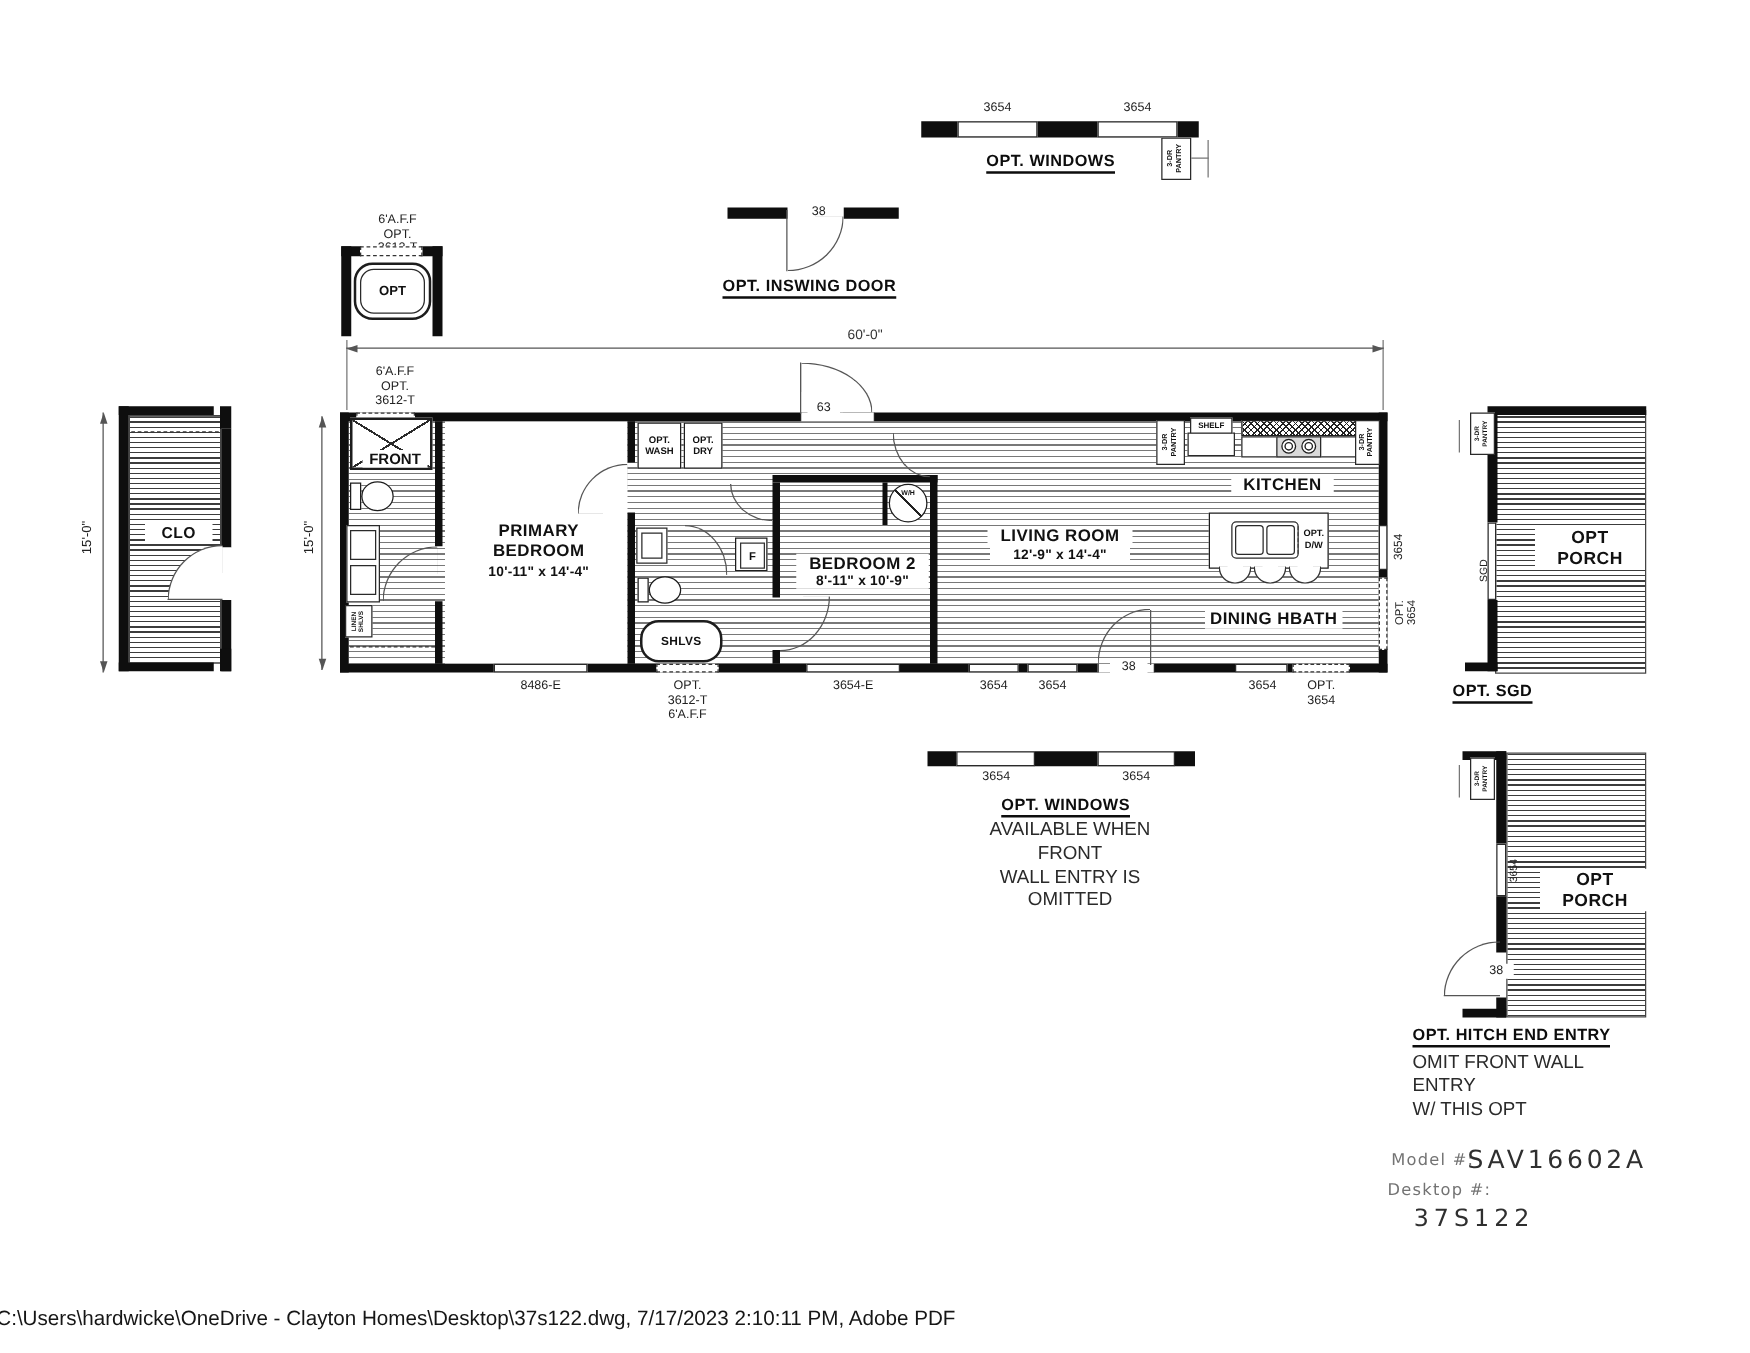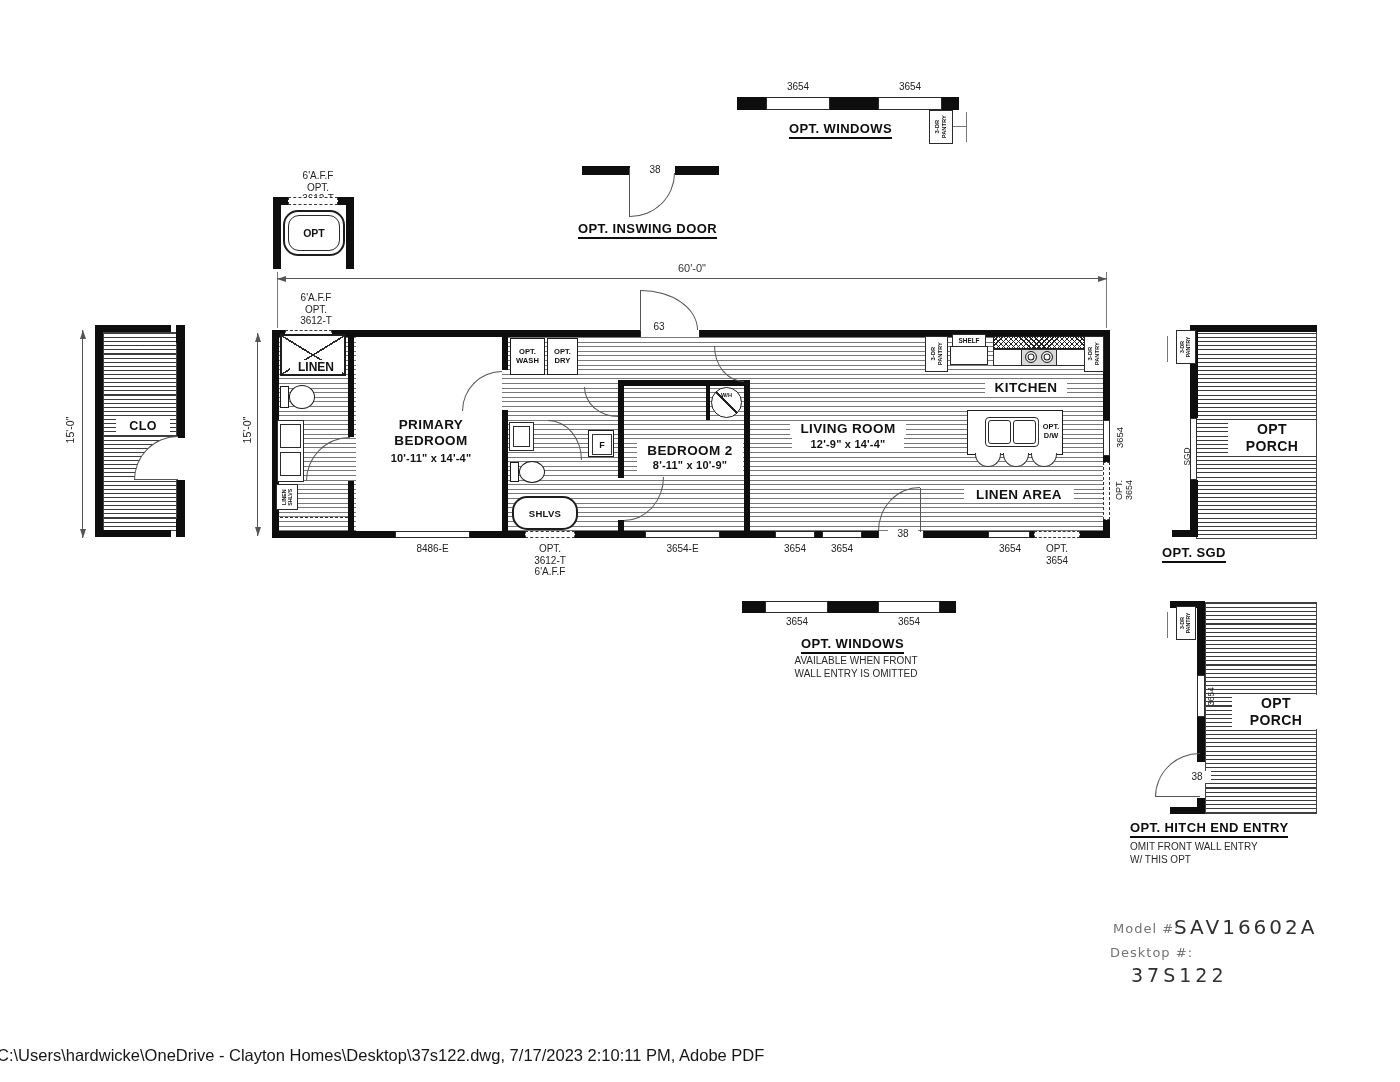--- a/index.html
+++ b/index.html
@@ -12,21 +12,21 @@
   .white{position:absolute;background:#fff;}
   .box{position:absolute;background:#fff;border:1.5px solid #1d1d1d;box-sizing:border-box;}
   .boxthin{position:absolute;background:#fff;border:1px solid #2a2a2a;box-sizing:border-box;}
   .boxdash{position:absolute;background:#fff;border:1.4px dashed #333;box-sizing:border-box;}
   .lbl{position:absolute;font-weight:bold;color:#111;text-align:center;}
   .room{font-size:13.5px;letter-spacing:.4px;line-height:1.22;white-space:pre-line;}
   .size{font-size:11px;letter-spacing:.2px;white-space:nowrap;}
   .win{position:absolute;font-size:10px;font-weight:normal;color:#222;text-align:center;white-space:pre-line;line-height:1.15;}
   .caption{position:absolute;font-weight:bold;font-size:13px;letter-spacing:.4px;color:#0d0d0d;
            border-bottom:2px solid #0d0d0d;padding-bottom:1px;white-space:nowrap;}
-  .note{position:absolute;font-size:10px;color:#2a2a2a;white-space:pre-line;line-height:1.25;}
+  .note{position:absolute;font-size:15px;color:#2a2a2a;white-space:pre-line;line-height:1.25;}
   .rot{position:absolute;transform:rotate(-90deg);display:flex;align-items:center;justify-content:center;
        text-align:center;white-space:pre-line;color:#222;}
   .xh{position:absolute;border:1px solid #1d1d1d;box-sizing:border-box;
       background:repeating-linear-gradient(45deg,#222 0 1px,rgba(0,0,0,0) 1px 3.6px),
                  repeating-linear-gradient(-45deg,#222 0 1px,rgba(0,0,0,0) 1px 3.6px),#fff;}
   .xcross{position:absolute;background:
       linear-gradient(to top right,rgba(0,0,0,0) calc(50% - .8px),#2b2b2b calc(50% - .8px) calc(50% + .8px),rgba(0,0,0,0) calc(50% + .8px)),
       linear-gradient(to bottom right,rgba(0,0,0,0) calc(50% - .8px),#2b2b2b calc(50% - .8px) calc(50% + .8px),rgba(0,0,0,0) calc(50% + .8px)),#fff;
       border:2px solid #1d1d1d;box-sizing:border-box;}
   .arc{position:absolute;box-sizing:border-box;}
@@ -122,21 +122,21 @@
   <div class="w" style="left:272px;top:531px;width:838px;height:7px;"></div>
   <div class="w" style="left:272px;top:330px;width:7px;height:208px;"></div>
   <div class="w" style="left:1103px;top:330px;width:7px;height:208px;"></div>
 
   <div class="boxdash" style="left:285px;top:330px;width:47px;height:7px;"></div>
   <div class="win" style="left:288px;top:292px;width:56px;">6'A.F.F
 OPT.
 3612-T</div>
 
   <div class="xcross" style="left:280px;top:334px;width:66px;height:42px;"></div>
-  <div class="lbl chip" style="left:290px;top:360px;width:46px;font-size:12px;">LINEN</div>
+  <div class="lbl chip" style="left:290px;top:360px;width:46px;font-size:12px;">FRONT</div>
   <div class="tank" style="left:280px;top:386px;width:9px;height:22px;"></div>
   <div class="bowl" style="left:289px;top:385px;width:26px;height:24px;"></div>
   <div class="boxthin" style="left:277px;top:420px;width:27px;height:62px;"></div>
   <div class="boxthin" style="left:280px;top:424px;width:21px;height:24px;"></div>
   <div class="boxthin" style="left:280px;top:452px;width:21px;height:24px;"></div>
   <div class="boxthin" style="left:276px;top:484px;width:22px;height:26px;display:flex;align-items:center;justify-content:center;">
     <div style="transform:rotate(-90deg);font-size:5.2px;font-weight:bold;line-height:1.2;white-space:pre-line;text-align:center;width:24px;">LINEN
 SHLVS</div>
   </div>
   <div class="dash" style="left:280px;top:517px;width:68px;"></div>
@@ -175,21 +175,21 @@
   <div class="w" style="left:744px;top:380px;width:6px;height:151px;"></div>
   <div class="w" style="left:706px;top:386px;width:4px;height:34px;"></div>
   <div class="circ" style="left:711px;top:387px;width:31px;height:31px;background:linear-gradient(45deg,rgba(0,0,0,0) calc(50% - 1px),#222 calc(50% - 1px) calc(50% + 1px),rgba(0,0,0,0) calc(50% + 1px)),#fff;"></div>
   <div class="fx" style="left:712px;top:389px;width:29px;height:11px;font-size:5.6px;">W/H</div>
   <div class="arc bl" style="left:714px;top:346px;width:30px;height:36px;"></div>
   <div class="lbl room chip" style="left:637px;top:443px;width:100px;">BEDROOM 2</div>
   <div class="lbl size chip" style="left:637px;top:459px;width:100px;">8'-11" x  10'-9"</div>
 
   <div class="lbl room chip" style="left:790px;top:421px;width:110px;">LIVING ROOM</div>
   <div class="lbl size chip" style="left:792px;top:438px;width:106px;">12'-9" x  14'-4"</div>
-  <div class="lbl room chip" style="left:964px;top:487px;width:104px;">LINEN AREA</div>
+  <div class="lbl room chip" style="left:964px;top:487px;width:104px;">DINING HBATH</div>
 
   <div class="pantrybox" style="left:925px;top:336px;width:23px;height:36px;">
     <div class="pantrytxt">3-DR
 PANTRY</div>
   </div>
   <div class="boxthin" style="left:950px;top:346px;width:38px;height:19px;"></div>
   <div class="boxthin" style="left:952px;top:334px;width:34px;height:13px;display:flex;align-items:center;justify-content:center;">
     <div style="font-size:6.4px;font-weight:bold;">SHELF</div>
   </div>
   <div class="xh" style="left:993px;top:336px;width:92px;height:13px;"></div>

